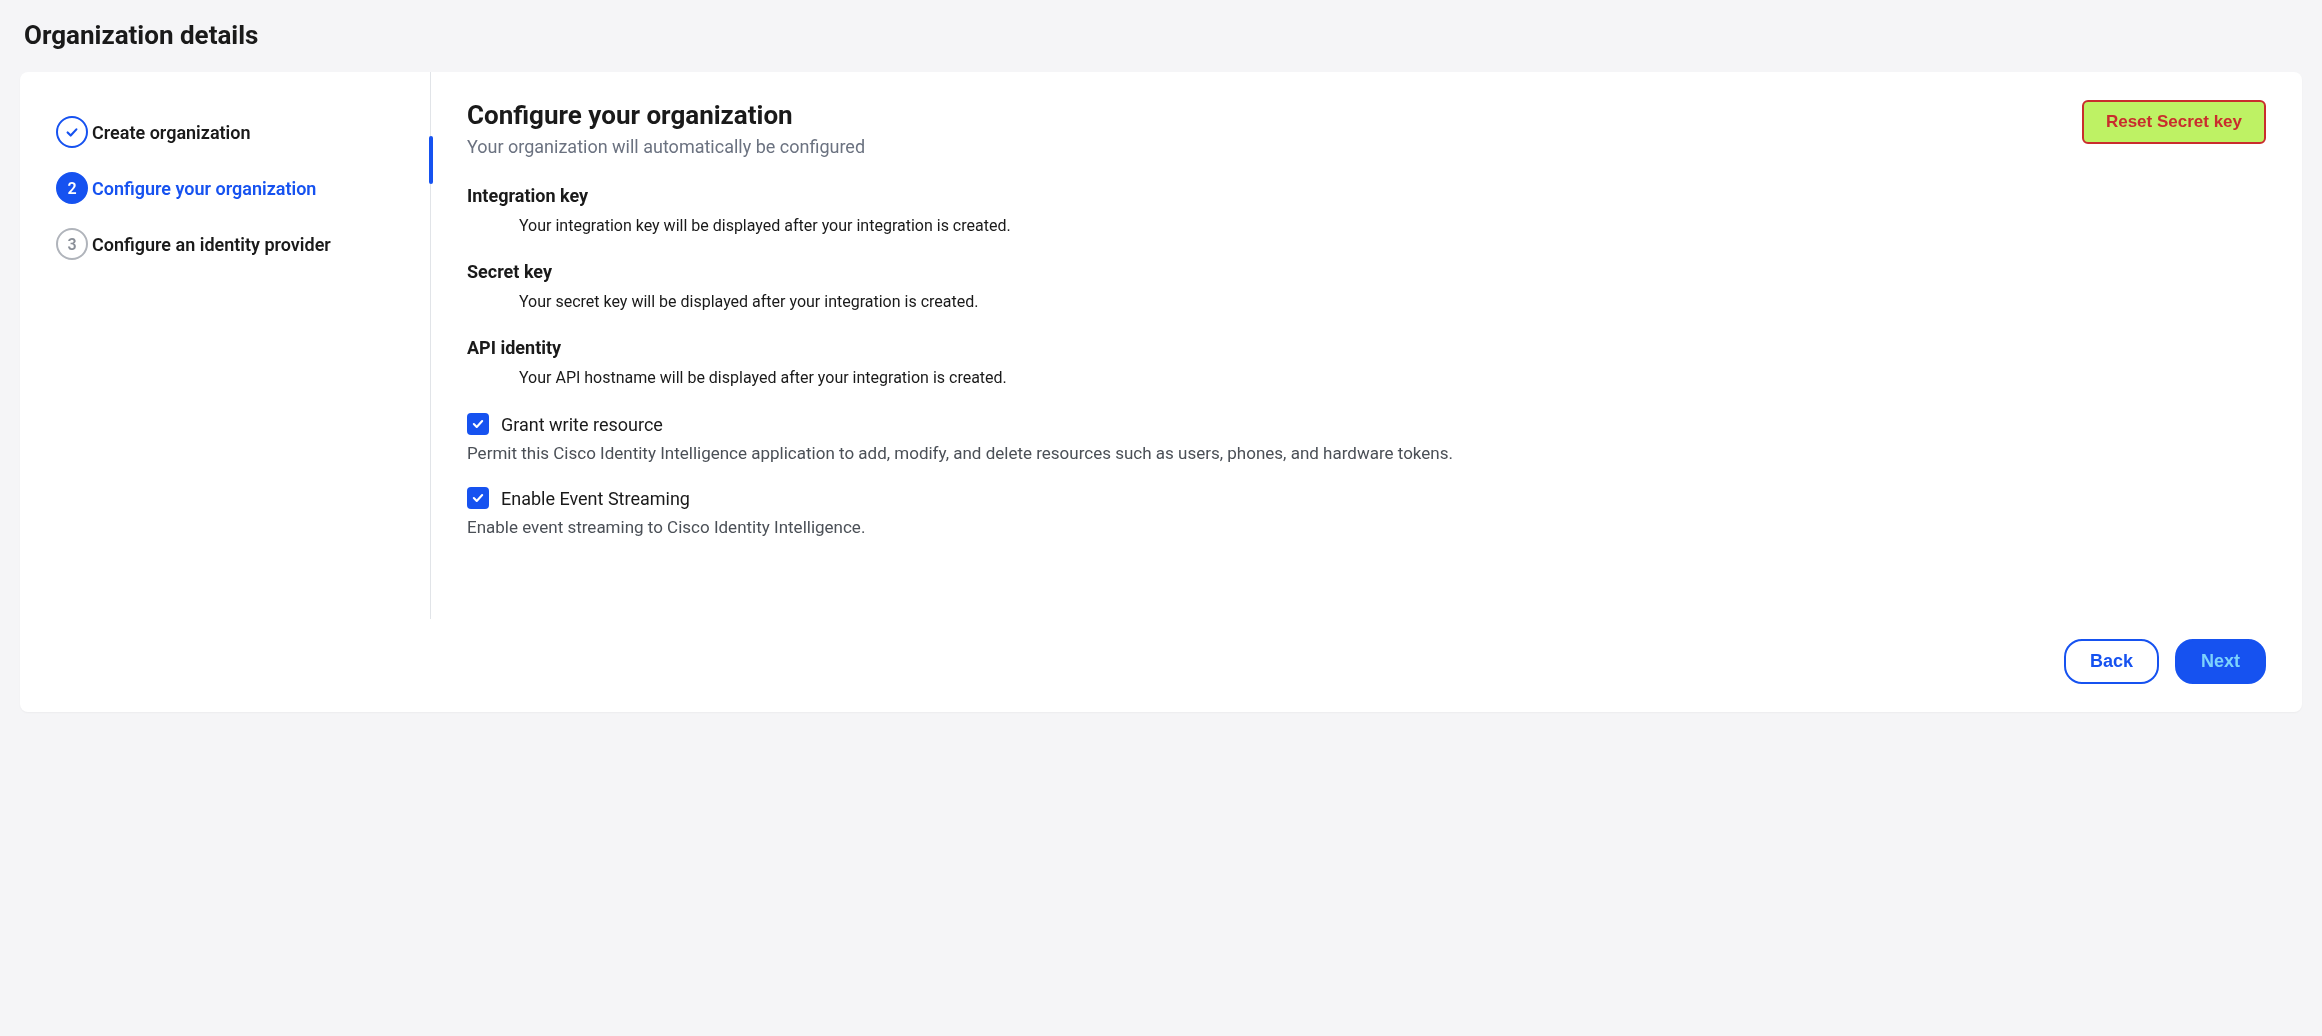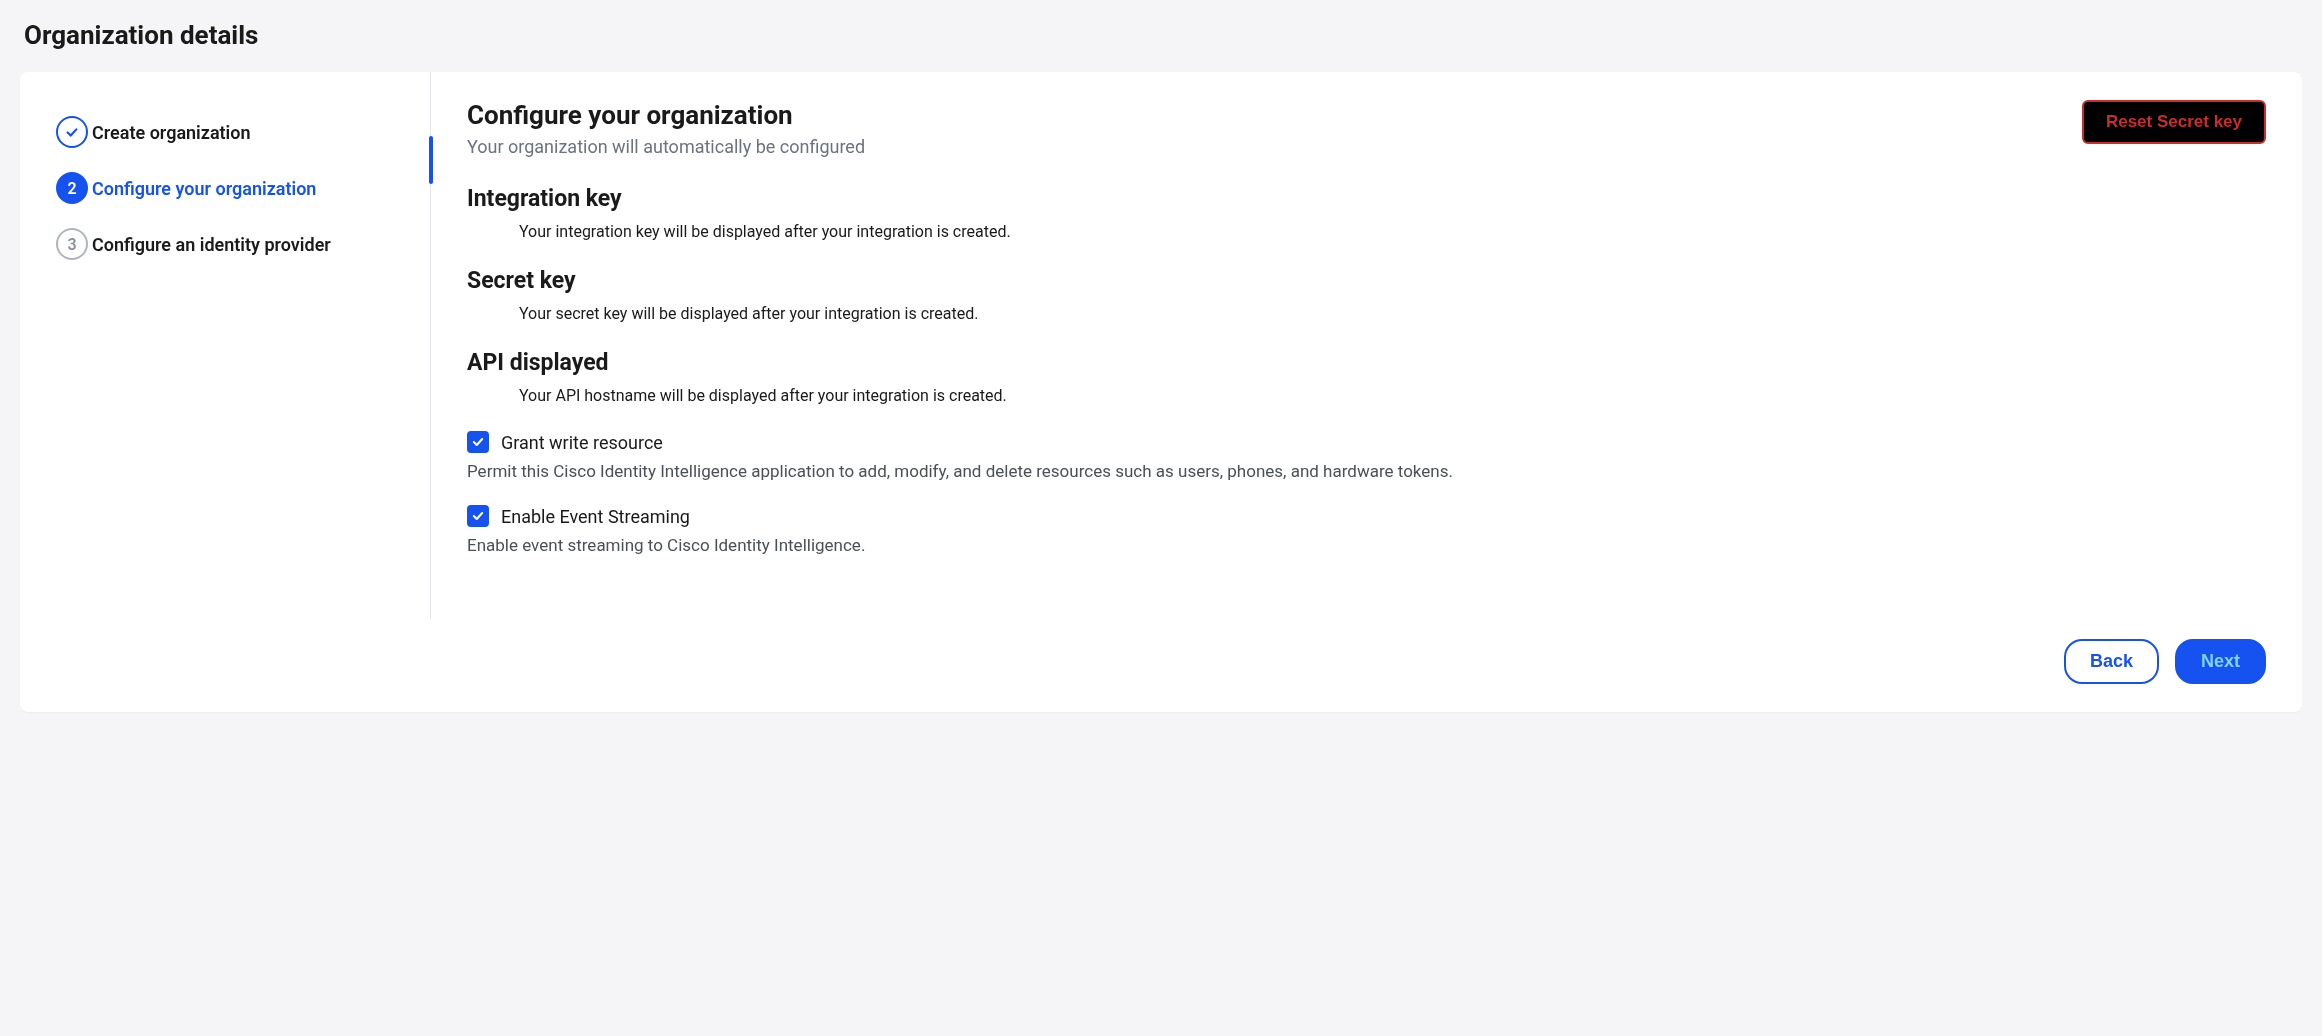--- a/index.html
+++ b/index.html
@@ -102,33 +102,33 @@
       font-size: 26px;
       font-weight: 700;
       margin-bottom: 6px;
     }
     .main-subtitle {
       font-size: 18px;
       color: #6b7280;
     }
     .reset-btn {
       border: 2px solid #c92d2d;
-      background: #000000;
+      background: #bef264;
       color: #c92d2d;
       font-size: 17px;
       font-weight: 700;
       padding: 10px 22px;
       border-radius: 6px;
       cursor: pointer;
     }
     .field-group {
       margin-bottom: 26px;
     }
     .field-label {
-      font-size: 23px;
+      font-size: 18px;
       font-weight: 700;
       margin-bottom: 10px;
     }
     .field-value {
       font-size: 16px;
       color: #1a1a1a;
       padding-left: 52px;
     }
     .checkbox-group {
       margin-bottom: 24px;
@@ -235,21 +235,21 @@
         <div class="field-label">Integration key</div>
         <div class="field-value">Your integration key will be displayed after your integration is created.</div>
       </div>
 
       <div class="field-group">
         <div class="field-label">Secret key</div>
         <div class="field-value">Your secret key will be displayed after your integration is created.</div>
       </div>
 
       <div class="field-group">
-        <div class="field-label">API displayed</div>
+        <div class="field-label">API identity</div>
         <div class="field-value">Your API hostname will be displayed after your integration is created.</div>
       </div>
 
       <div class="checkbox-group">
         <div class="checkbox-row">
           <div class="checkbox">
             <svg class="small-check" viewBox="0 0 14 12" fill="none" stroke="#fff" stroke-width="2.5" stroke-linecap="round" stroke-linejoin="round">
               <polyline points="2,6 5.5,9.5 12,2.5"></polyline>
             </svg>
           </div>

